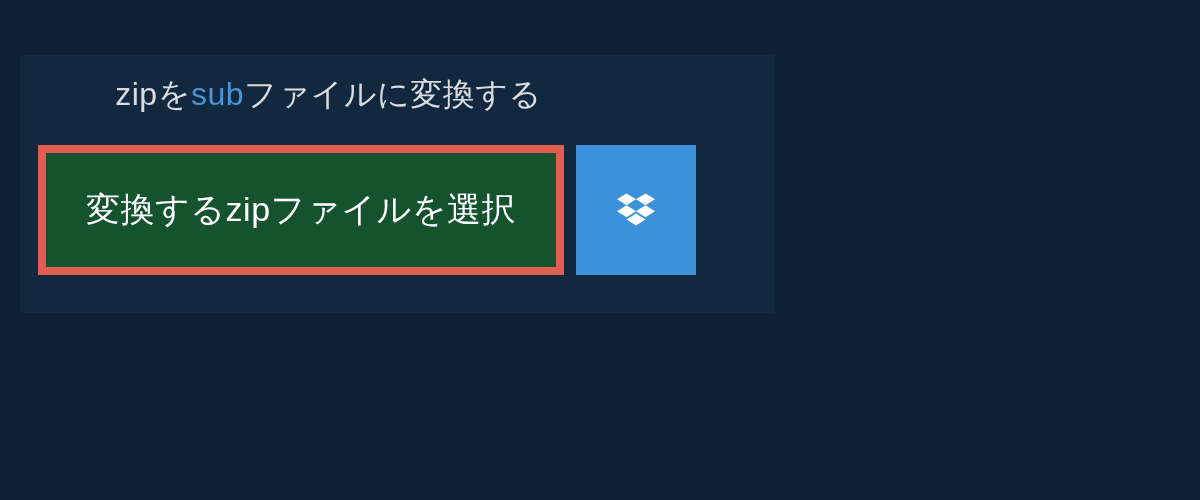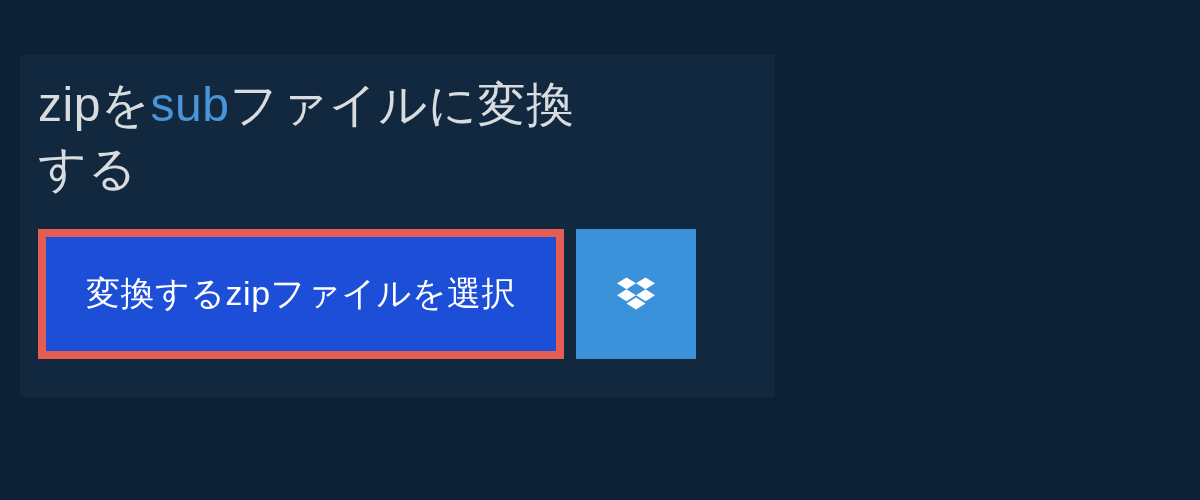--- a/index.html
+++ b/index.html
@@ -19,35 +19,36 @@
       width: 755px;
       margin-top: 55px;
       margin-left: 20px;
       padding-bottom: 38px;
     }
     .header {
       padding: 18px 18px 28px 18px;
       width: 617px;
     }
     .title {
-      font-size: 48px;
+      font-size: 32px;
       font-weight: 400;
       color: #d8dcdf;
       letter-spacing: 0.5px;
+      text-align: center;
     }
     .title-highlight {
       color: #4a95d7;
     }
     .button-row {
       display: flex;
       gap: 12px;
       padding-left: 18px;
     }
     .select-button {
-      background-color: #1d4ed8;
+      background-color: #14532d;
       border: 8px solid #e35d53;
       color: #ffffff;
       font-size: 34px;
       font-weight: 400;
       padding: 34px 40px;
       cursor: pointer;
       letter-spacing: 0.5px;
       display: flex;
       align-items: center;
       justify-content: center;

